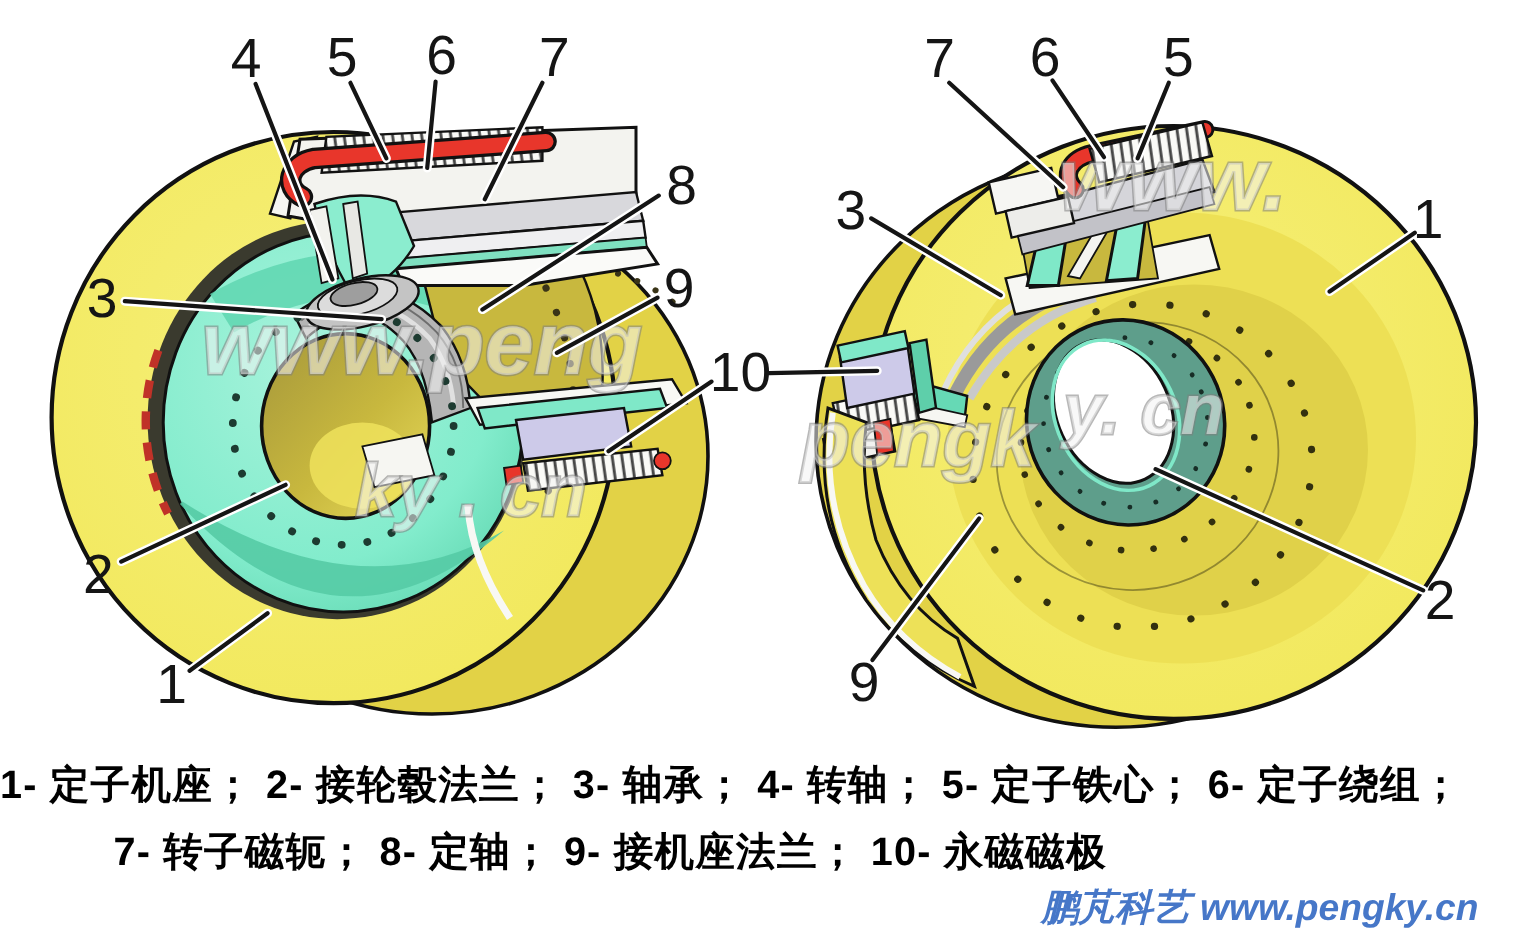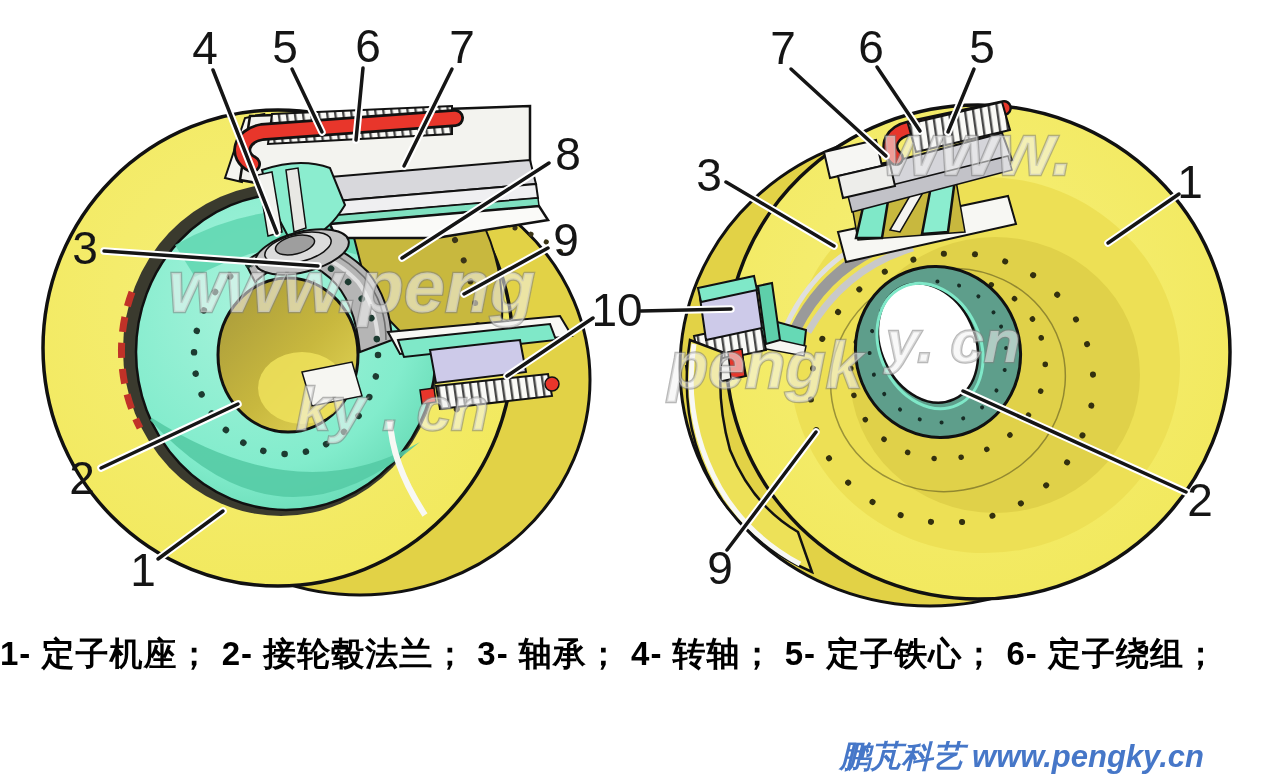--- a/index.html
+++ b/index.html
@@ -1,21 +1,21 @@
 <!DOCTYPE html>
 <html><head>
 <meta charset="utf-8">
 <style>
   html,body{margin:0;padding:0;background:#ffffff;}
   .page{position:relative;width:1280px;height:783px;background:#ffffff;overflow:hidden;
         font-family:"Liberation Sans",sans-serif;}
   .diagram-svg{position:absolute;left:0;top:0;}
   .legend{position:absolute;left:0;top:626px;width:1017px;text-align:center;color:#000;}
   .legend-line{font-size:33px;font-weight:700;letter-spacing:1px;line-height:56px;white-space:nowrap;}
-  .footer{position:absolute;top:736px;right:76px;font-size:31px;font-weight:700;font-style:italic;
+  .footer{position:absolute;top:736px;right:48px;font-size:31px;font-weight:700;font-style:italic;
           color:#4677C8;white-space:nowrap;}
   .num{font-size:46px;fill:#151515;font-family:"Liberation Sans",sans-serif;}
   .wm{font-style:italic;font-weight:bold;fill:rgba(242,242,242,0.55);stroke:rgba(125,125,125,0.55);
       stroke-width:2.5px;paint-order:stroke;font-family:"Liberation Sans",sans-serif;}
 </style>
 </head>
 <body>
 
 <div class="page">
 
@@ -228,17 +228,18 @@
       <text class="num" x="709" y="191">3</text>
       <text class="num" x="1190" y="198">1</text>
       <text class="num" x="1200" y="516">2</text>
       <text class="num" x="720" y="584">9</text>
     </g>
   </g>
 </svg>
 
 <div class="legend">
   <div class="legend-line">1- 定子机座； 2- 接轮毂法兰； 3- 轴承； 4- 转轴； 5- 定子铁心； 6- 定子绕组；</div>
+  <div class="legend-line">7- 转子磁轭；  8- 定轴；  9- 接机座法兰；  10- 永磁磁极</div>
 </div>
 
 <div class="footer">鹏芃科艺 www.pengky.cn</div>
 
 </div>
 
 </body></html>

